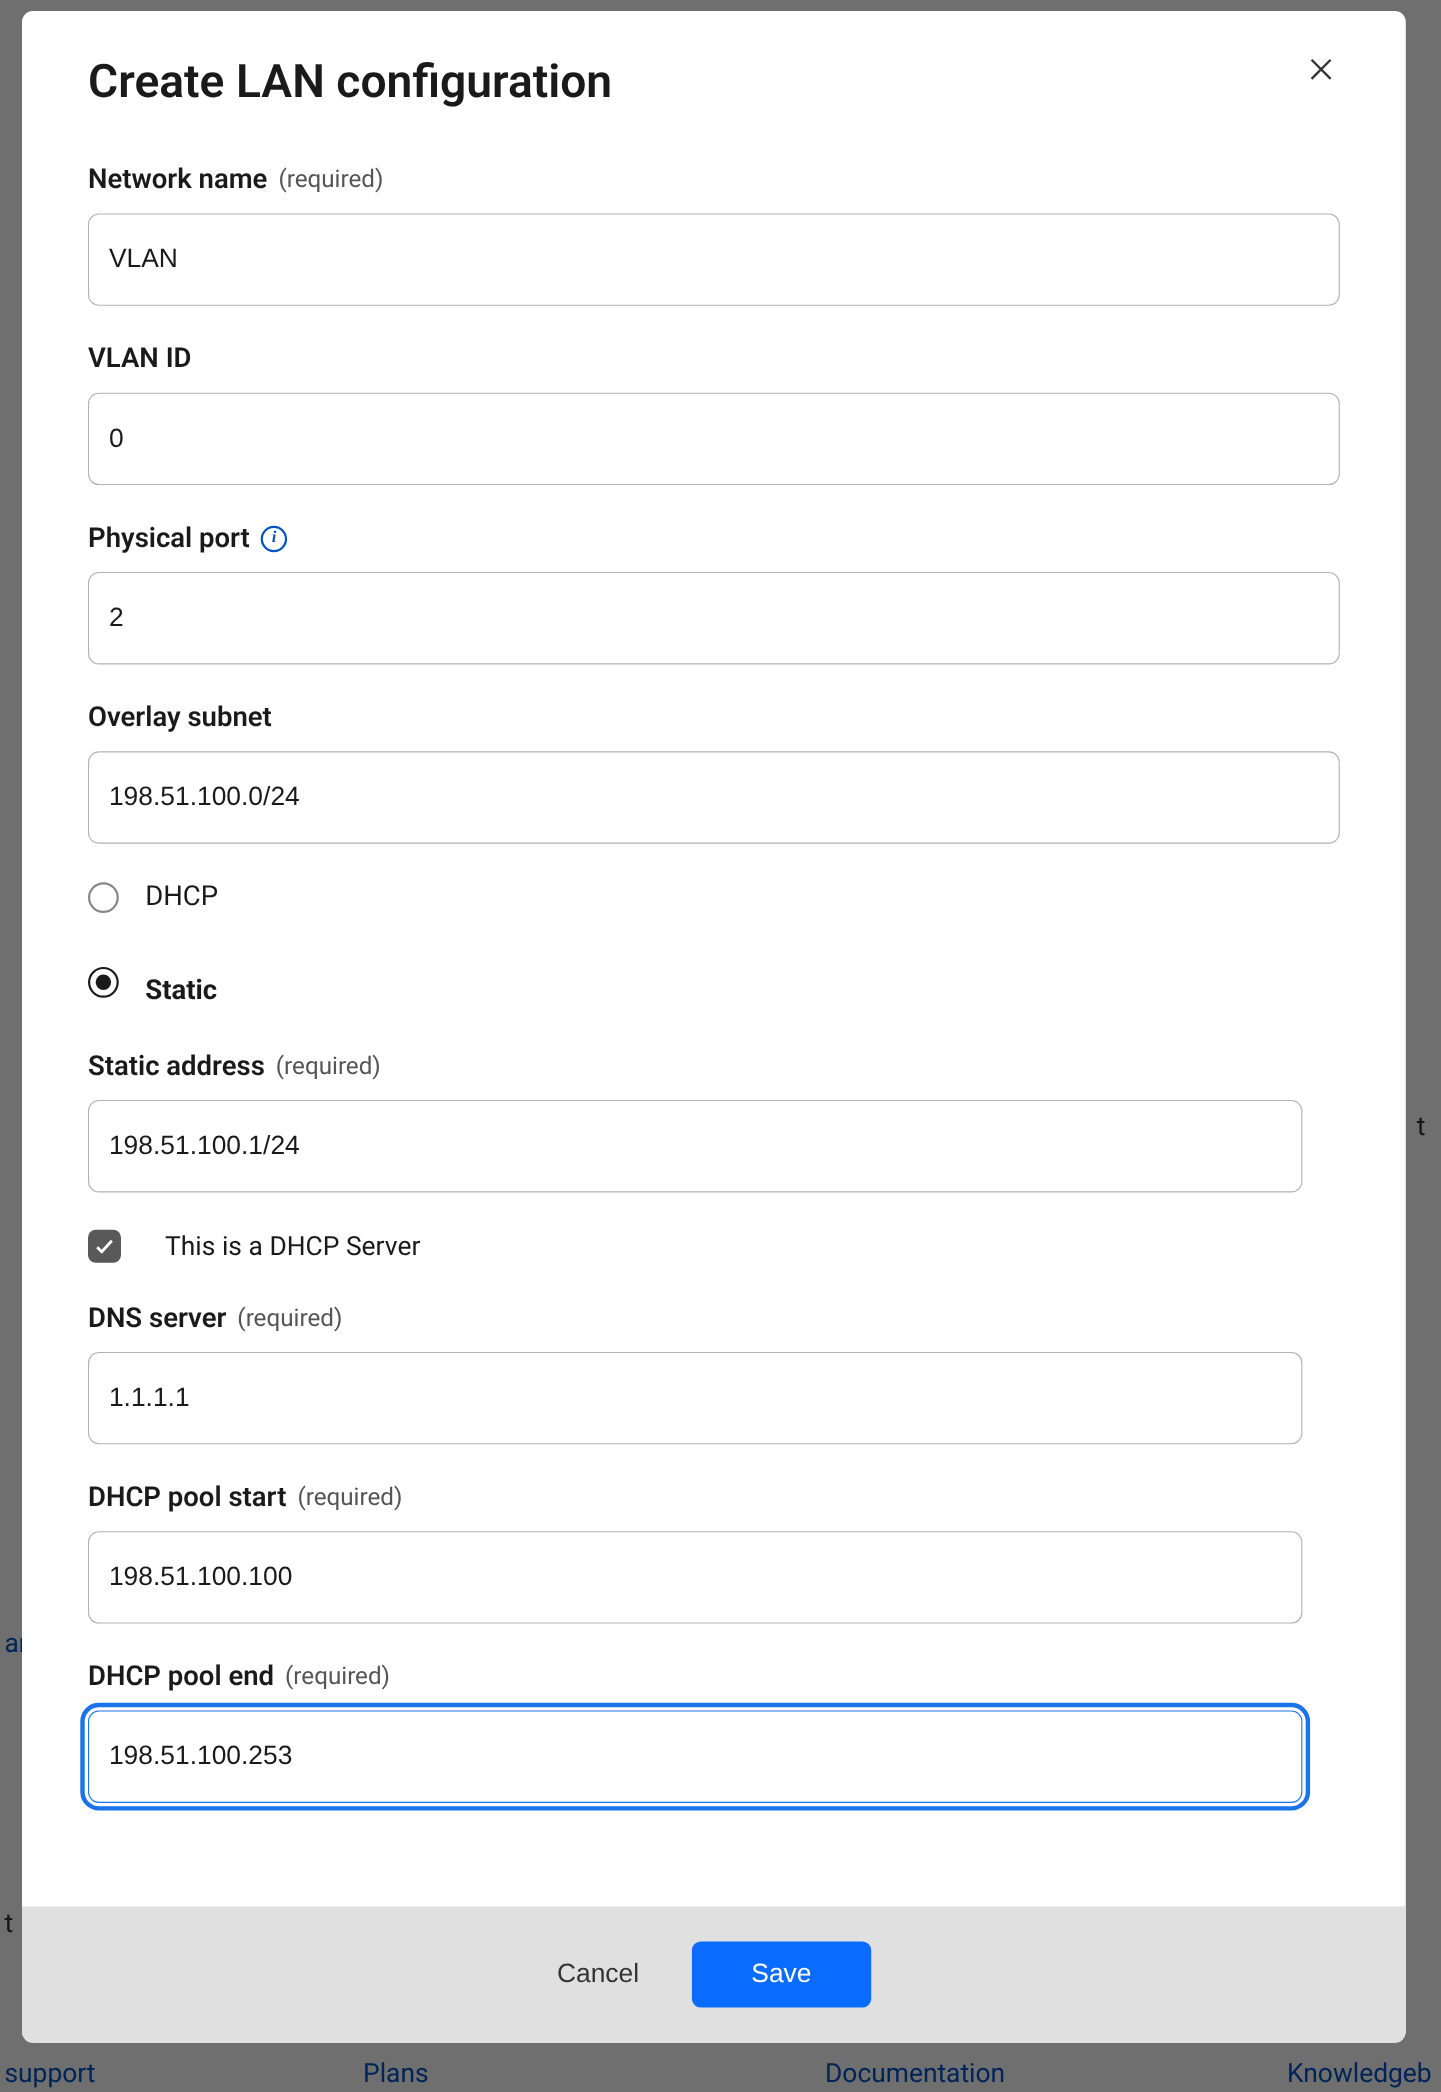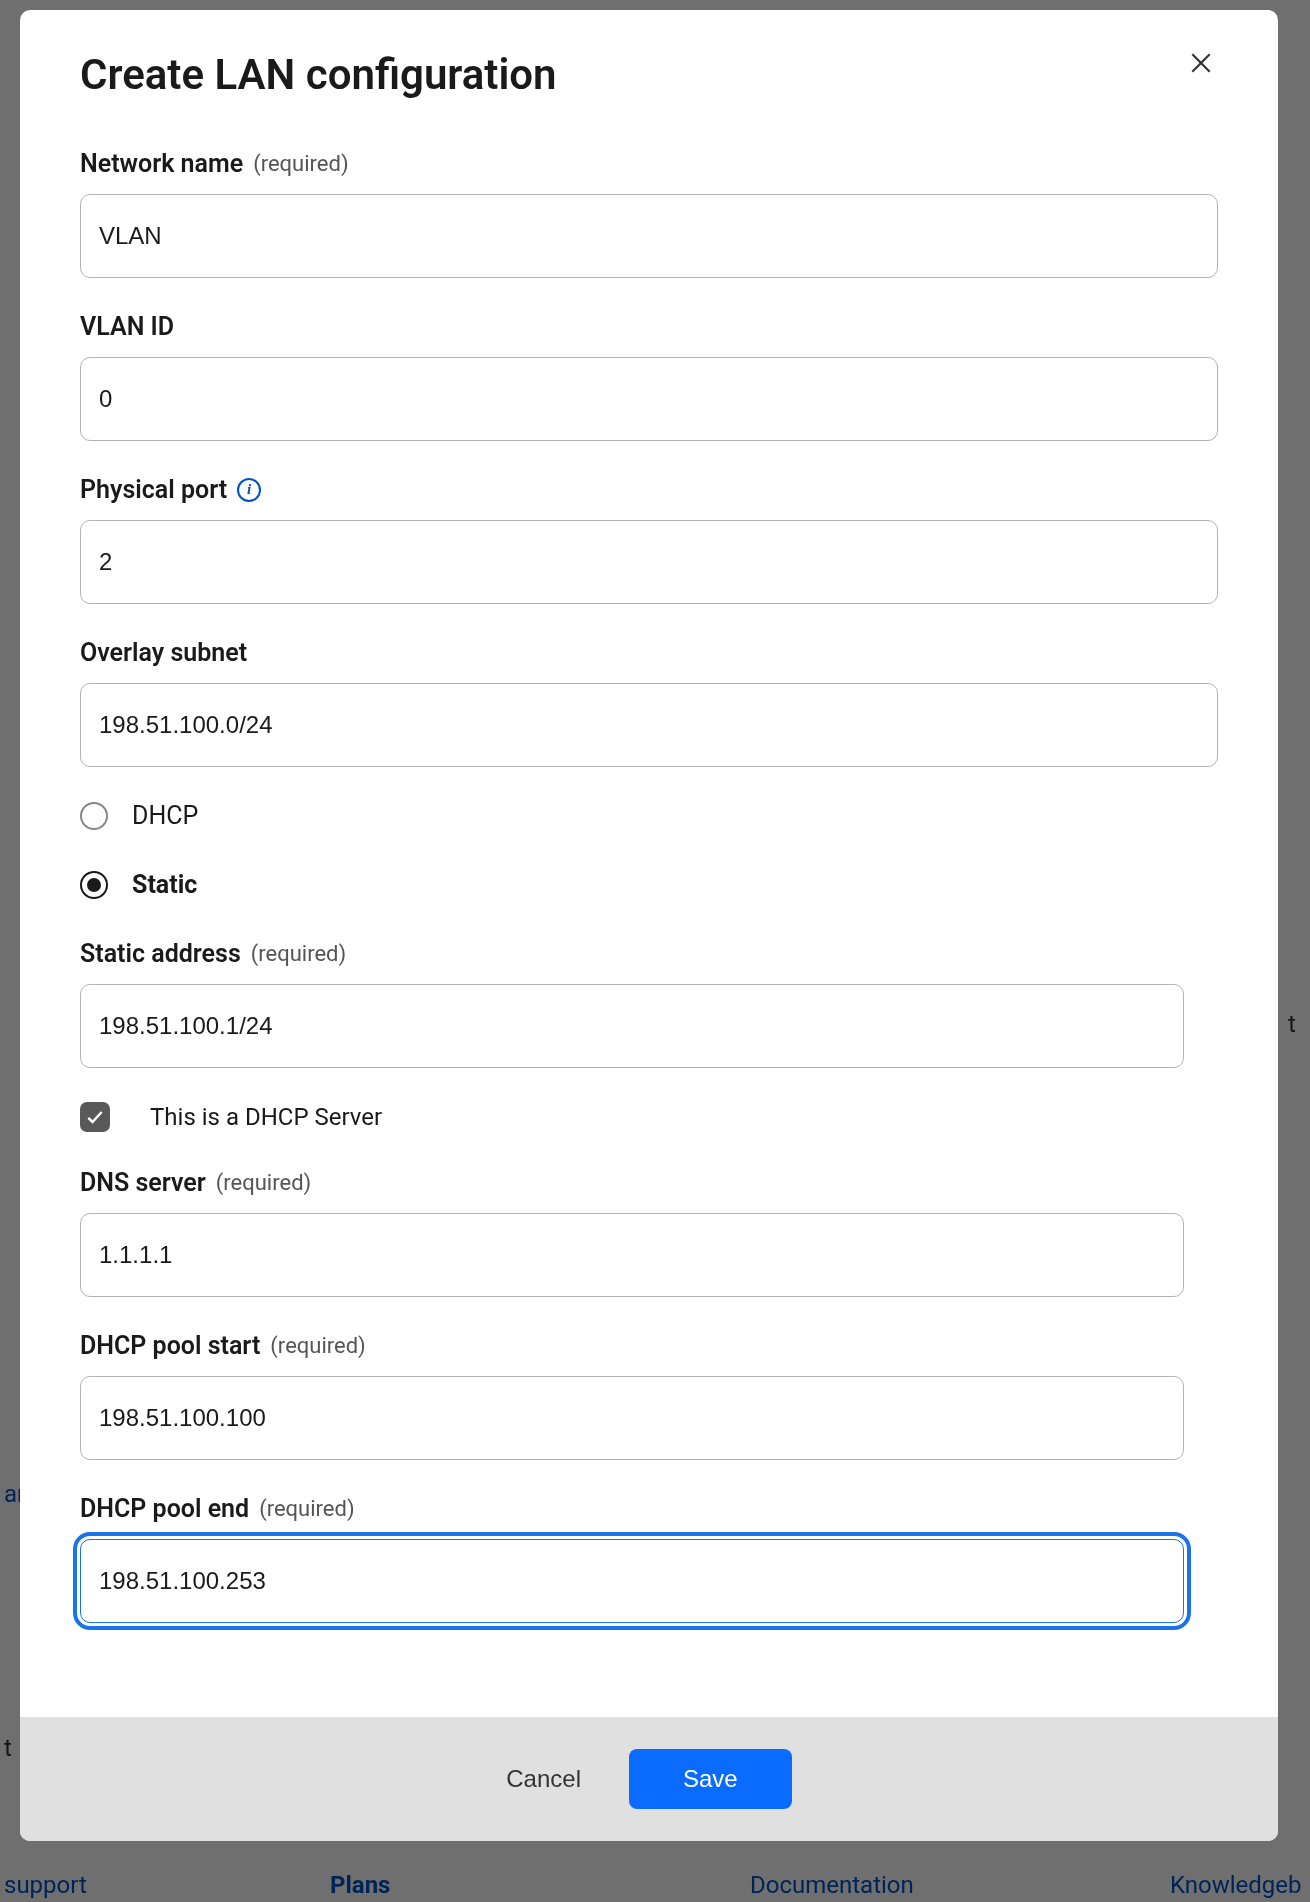--- a/index.html
+++ b/index.html
@@ -23,21 +23,21 @@
     height: 100%;
     background: #f5f5f5;
   }
   .bg-link {
     position: absolute;
     color: #0051c3;
     font-size: 24px;
   }
   .bg-link.l1 { top: 1480px; left: 4px; }
   .bg-link.l2 { bottom: 3px; left: 4px; }
-  .bg-link.l3 { bottom: 3px; left: 330px; font-weight: bold; }
+  .bg-link.l3 { bottom: 3px; left: 330px; }
   .bg-link.l4 { bottom: 3px; left: 750px; }
   .bg-link.l5 { bottom: 3px; left: 1170px; }
   .bg-text {
     position: absolute;
     color: #333;
     font-size: 24px;
   }
   .bg-text.t1 { top: 1010px; left: 1288px; }
   .bg-text.t2 { top: 1734px; left: 4px; }
   .overlay {
@@ -167,20 +167,21 @@
     height: 14px;
     background: #1a1a1a;
     border-radius: 50%;
   }
   .radio-label {
     font-size: 25px;
     color: #1a1a1a;
   }
   .radio-label.bold {
     font-weight: 700;
+    margin-top: 16px;
   }
   .checkbox-row {
     display: flex;
     align-items: center;
     gap: 40px;
     margin-top: 28px;
     margin-bottom: 36px;
   }
   .checkbox-box {
     width: 30px;

